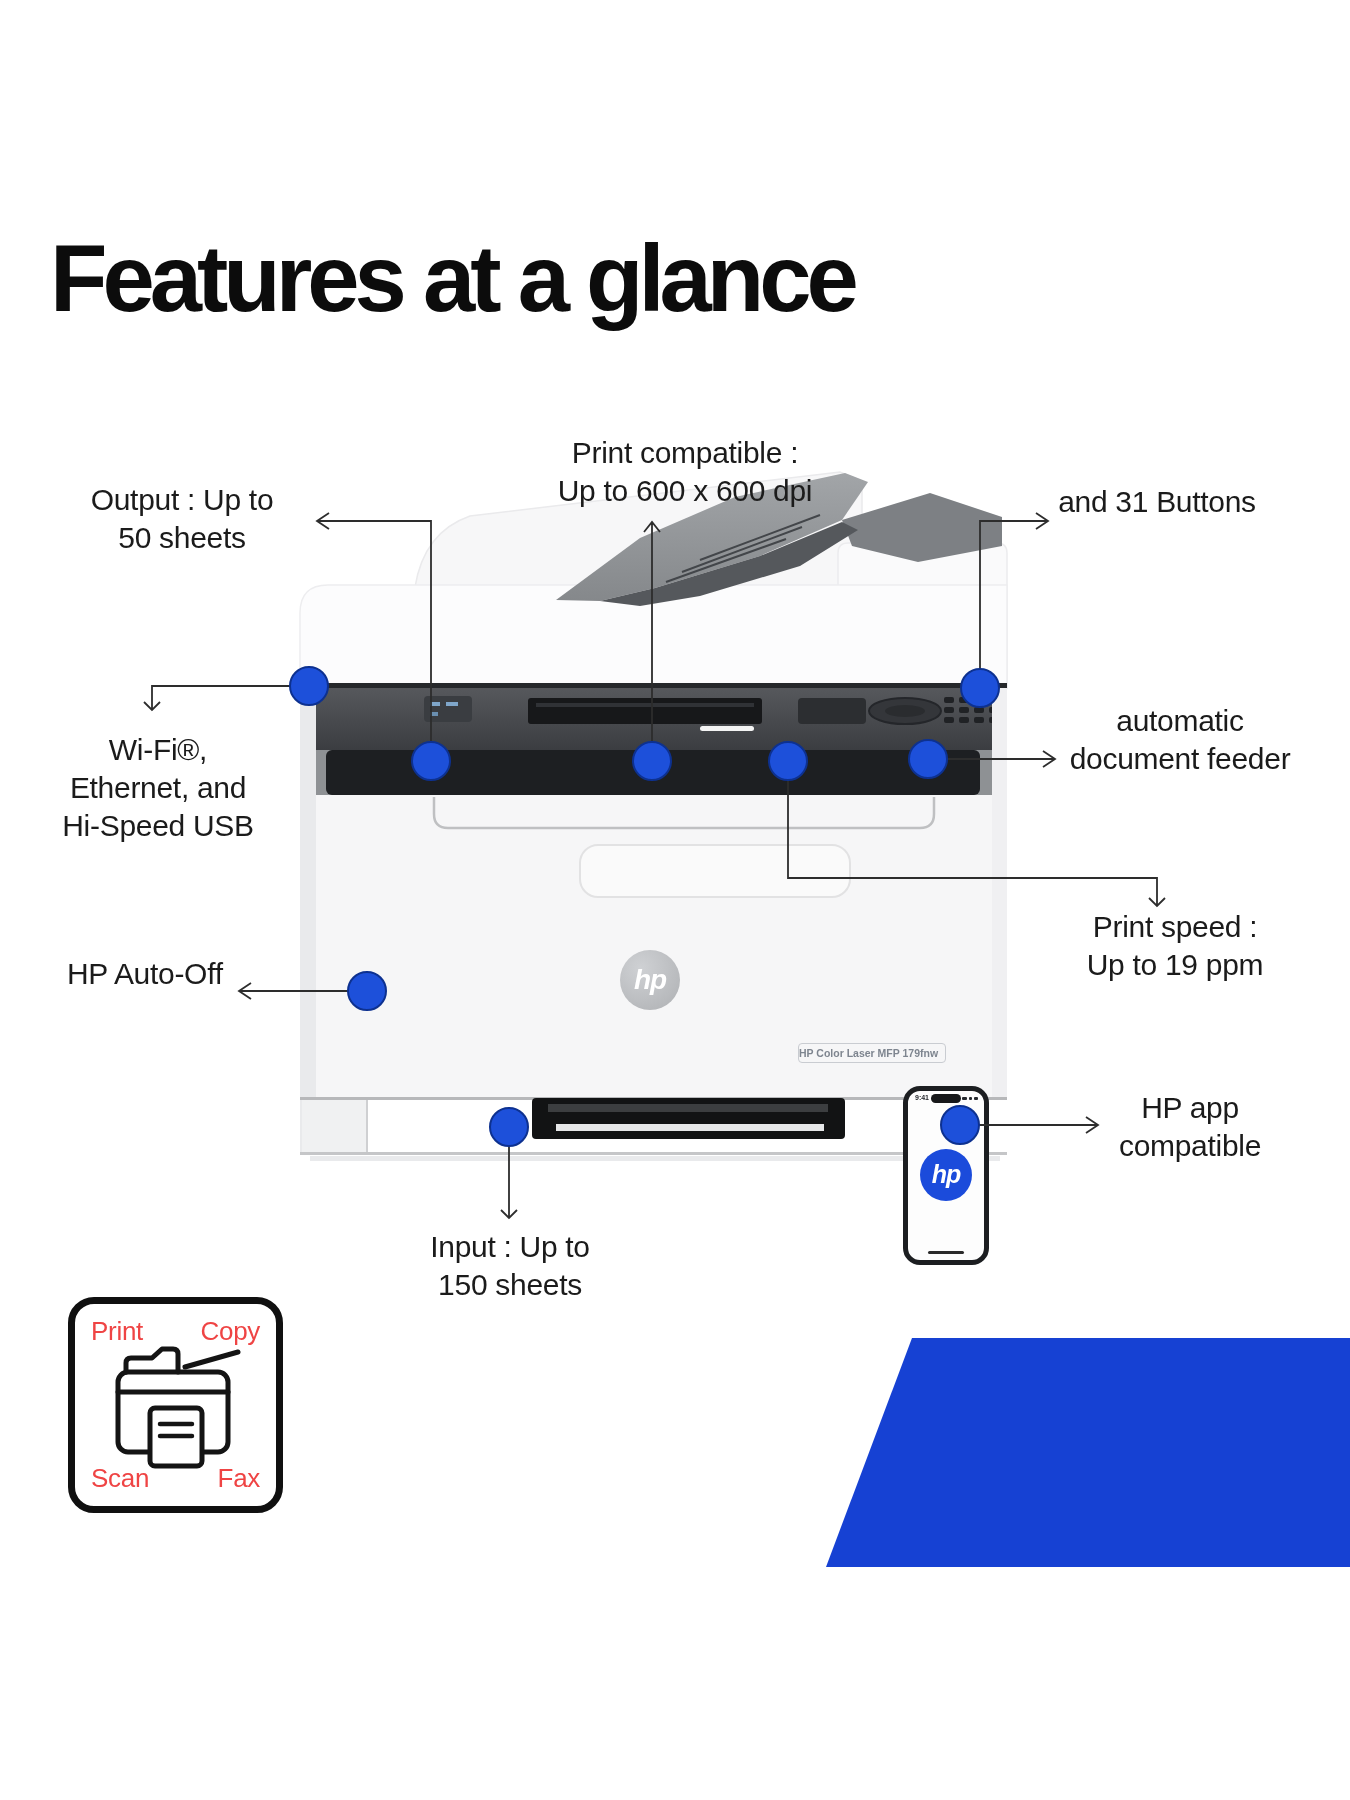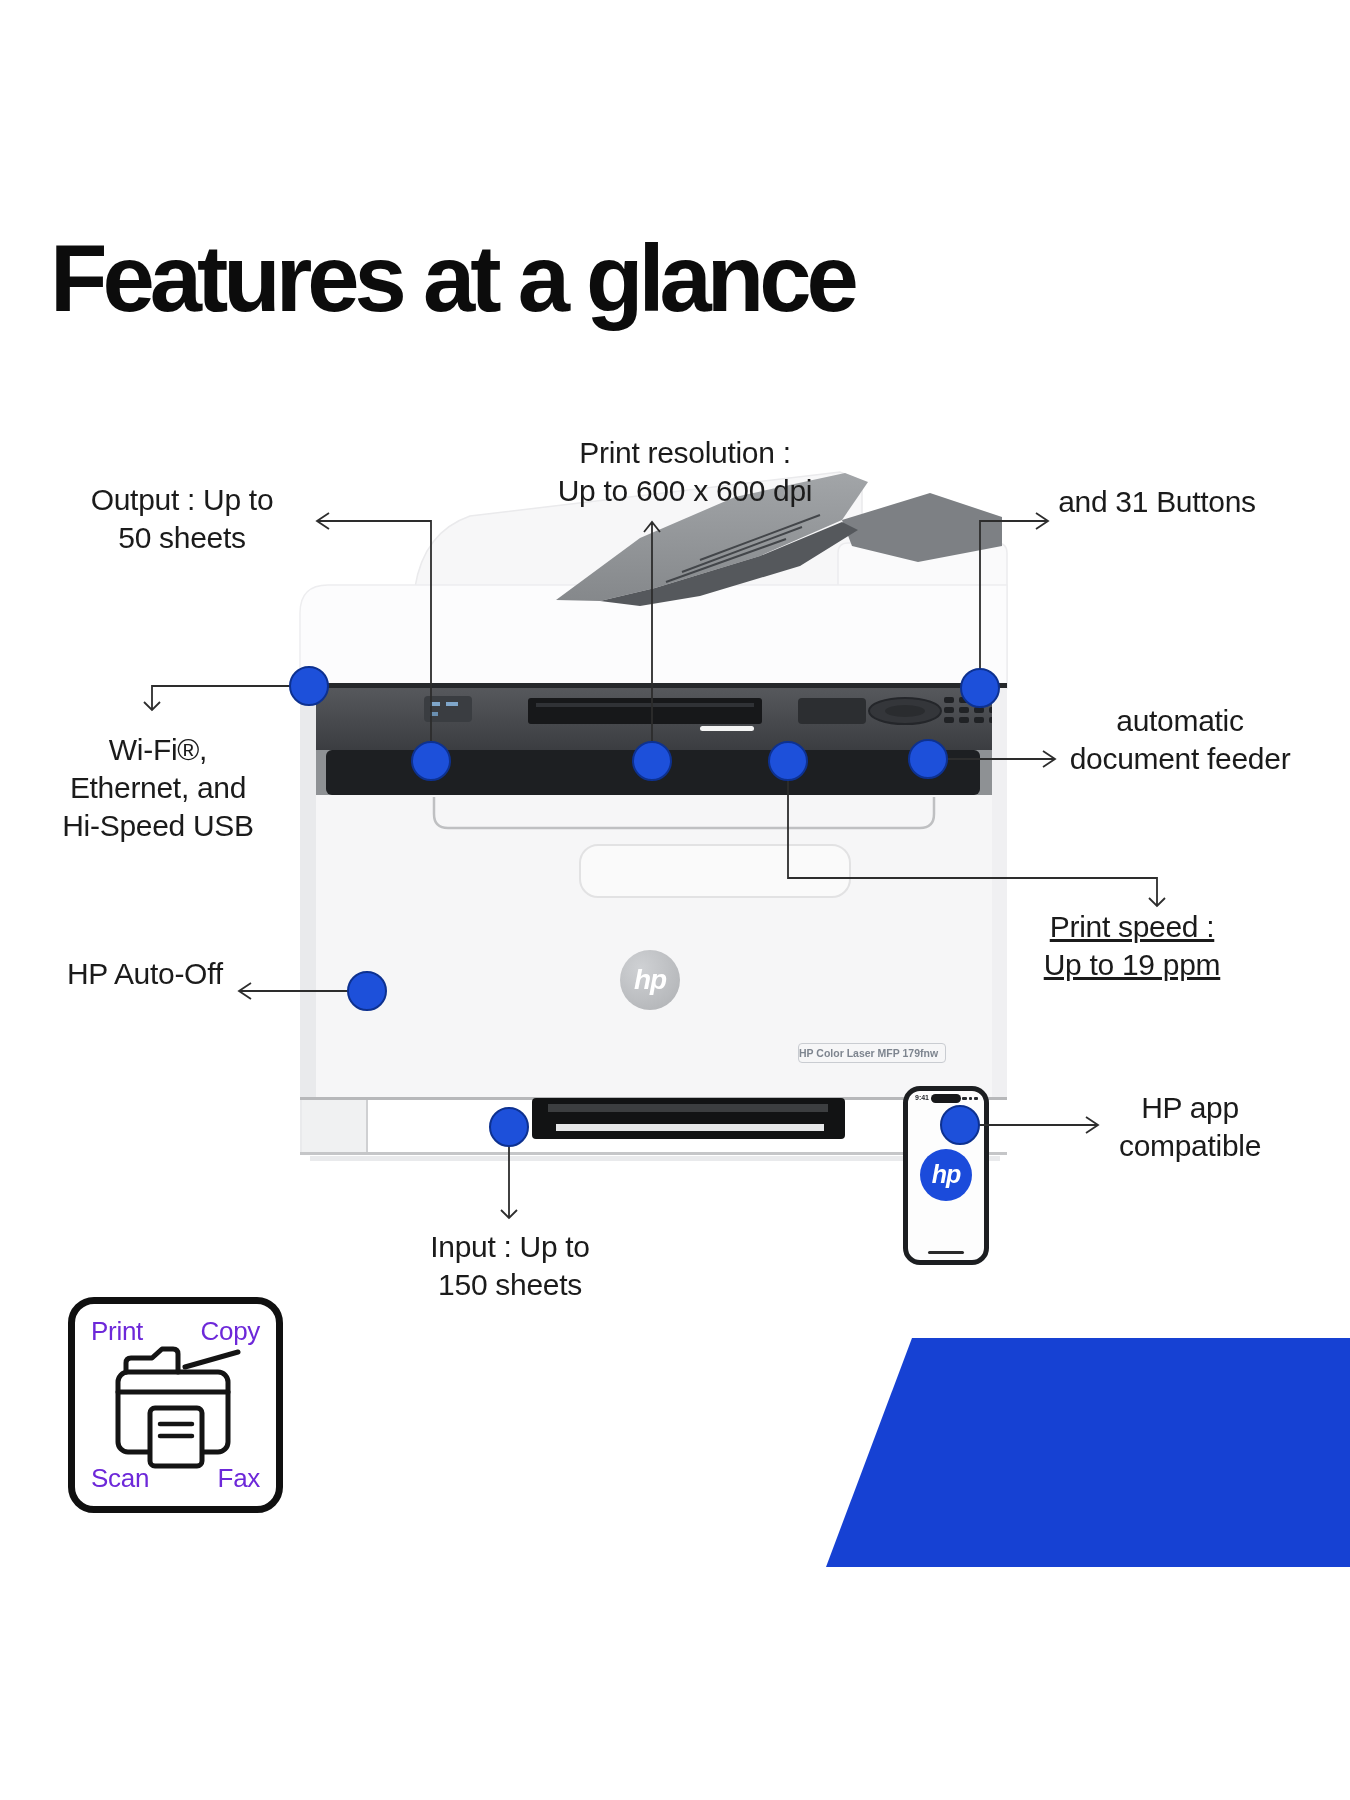--- a/index.html
+++ b/index.html
@@ -30,21 +30,21 @@
                 background:radial-gradient(circle at 35% 30%,#cfd1d4,#aeb0b3);display:flex;
                 align-items:center;justify-content:center;z-index:2;}
   .printer-logo span{color:#fff;font-style:italic;font-weight:700;font-size:28px;letter-spacing:-1px;}
   .model-badge{position:absolute;left:798px;top:1043px;width:148px;height:20px;border:1px solid #c9ccd1;
                border-radius:4px;box-sizing:border-box;display:flex;align-items:center;justify-content:flex-start;
                z-index:2;}
   .model-badge span{font-size:10.5px;color:#7e858f;font-weight:700;white-space:nowrap;}
   
   .feature-box{position:absolute;left:68px;top:1297px;width:215px;height:216px;border:7px solid #101010;
                border-radius:26px;box-sizing:border-box;z-index:2;}
-  .feature-box .corner{position:absolute;font-size:26px;color:#6d28d9;letter-spacing:-0.3px;}
+  .feature-box .corner{position:absolute;font-size:26px;color:#ef4444;letter-spacing:-0.3px;}
   .fb-print{left:16px;top:12px;} .fb-copy{right:16px;top:12px;}
   .fb-scan{left:16px;bottom:12px;} .fb-fax{right:16px;bottom:12px;}
   .labels-layer{position:absolute;left:0;top:0;width:100%;height:100%;z-index:4;}
 </style>
 </head>
 <body>
 
 <div class="canvas">
 
   <svg class="layer" width="1350" height="1800" viewBox="0 0 1350 1800">
@@ -179,40 +179,40 @@
       <circle cx="928" cy="759" r="19" stroke="#0d3190"></circle>
       <circle cx="980" cy="688" r="19" stroke="#0d3190"></circle>
       <circle cx="367" cy="991" r="19" stroke="#0d3190"></circle>
       <circle cx="509" cy="1127" r="19" stroke="#0d3190"></circle>
       <circle cx="960" cy="1125" r="19" stroke="#0d3190"></circle>
     </g>
   </svg>
 
   <div class="labels-layer">
     <div class="label" style="left:525px;top:434px;">
-      <div>Print resolution :</div>
+      <div>Print compatible :</div>
       <div>Up to 600 x 600 dpi</div>
     </div>
     <div class="label" style="left:32px;top:481px;width:300px;">
       <div>Output : Up to</div>
       <div>50 sheets</div>
     </div>
     <div class="label" style="left:1007px;top:483px;width:300px;">
       <div>and 31 Buttons</div>
     </div>
     <div class="label" style="left:8px;top:731px;width:300px;">
       <div>Wi-Fi®,</div>
       <div>Ethernet, and</div>
       <div>Hi-Speed USB</div>
     </div>
     <div class="label" style="left:1030px;top:702px;width:300px;">
       <div>automatic</div>
       <div>document feeder</div>
     </div>
-    <div class="label" style="left:982px;top:908px;width:300px;text-decoration:underline;">
+    <div class="label" style="left:1025px;top:908px;width:300px;">
       <div>Print speed :</div>
       <div>Up to 19 ppm</div>
     </div>
     <div class="label align-left" style="left:67px;top:955px;">
       <div>HP Auto-Off</div>
     </div>
     <div class="label" style="left:1040px;top:1089px;width:300px;">
       <div>HP app</div>
       <div>compatible</div>
     </div>

